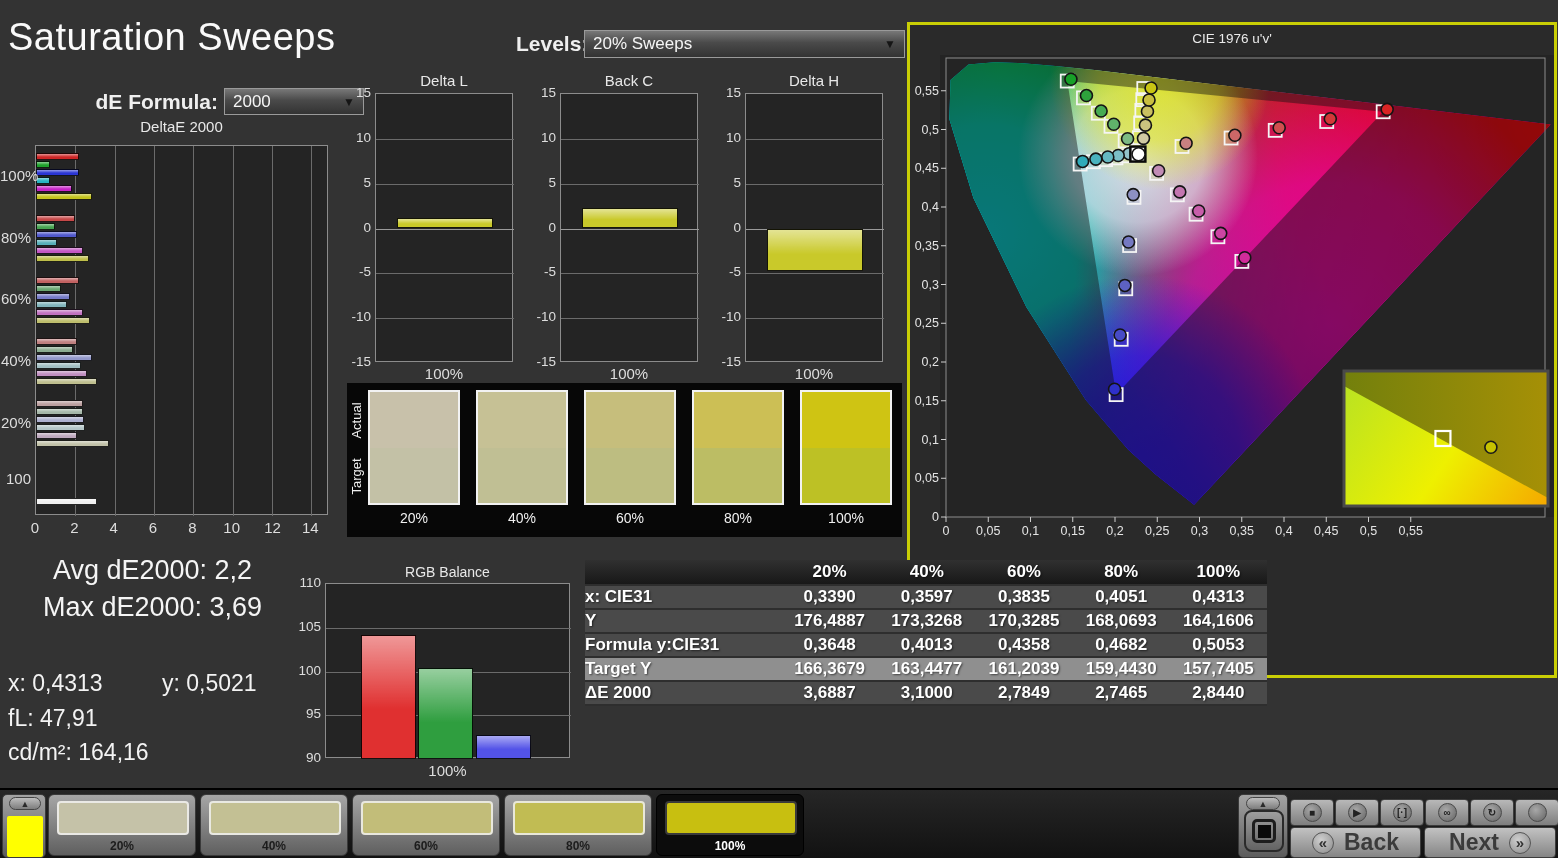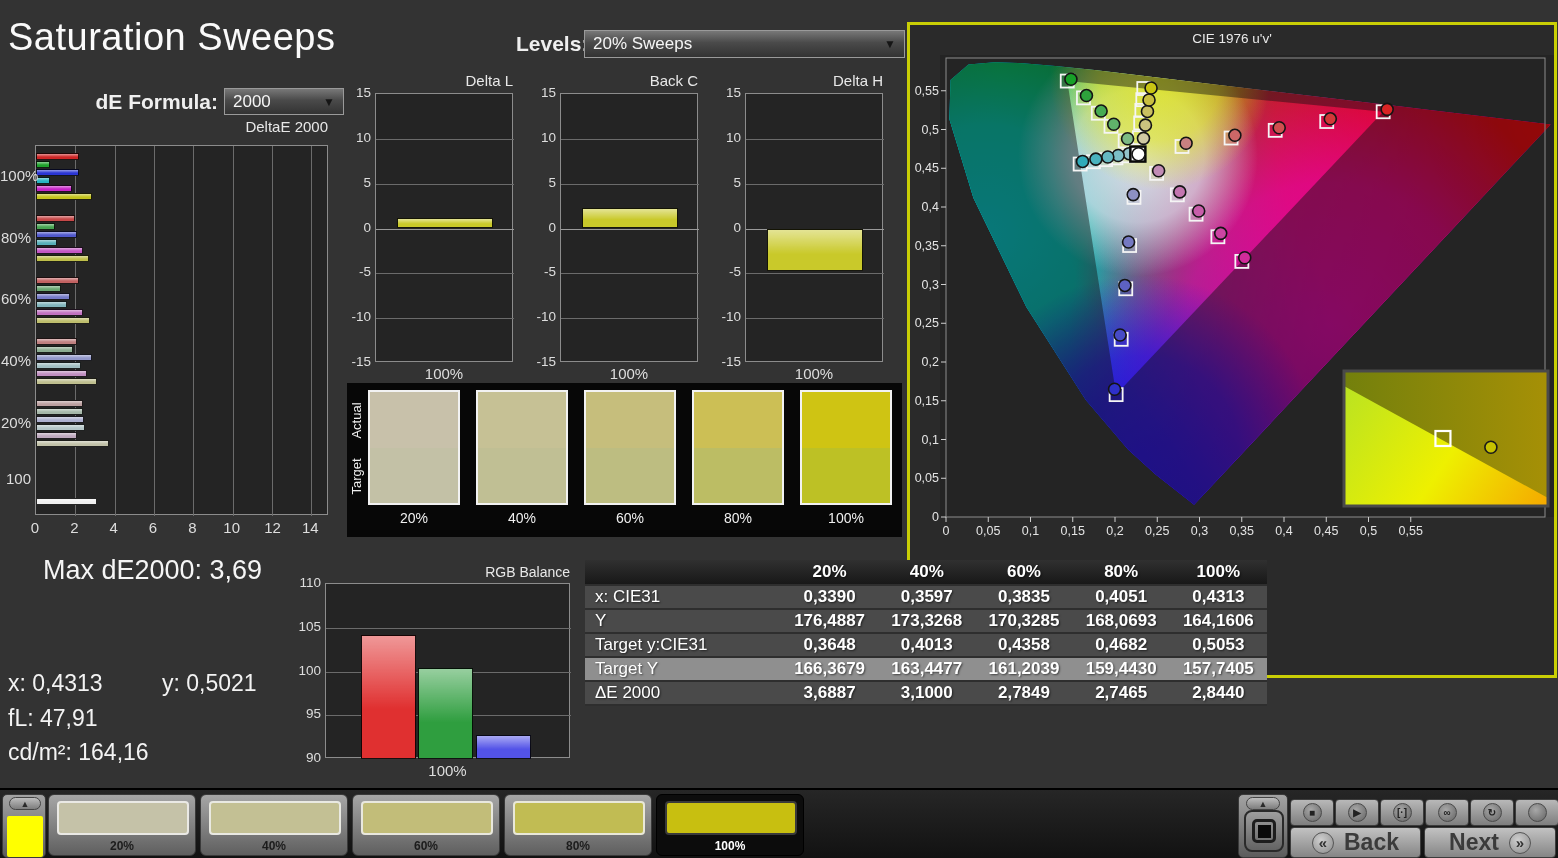--- a/index.html
+++ b/index.html
@@ -10,21 +10,21 @@
 
   #main-title { left:8px; top:16px; font-size:38px; font-weight:400; color:#fafafa; letter-spacing:.5px; }
 
   .ctl-label { font-size:21px; color:#efefef;font-weight:bold; }
   .dropdown { background:linear-gradient(to bottom,#787878 0%,#4a4a4a 45%,#333333 100%);
     border:1px solid #9a9a9a; display:flex; align-items:center; justify-content:space-between;
     padding:0 8px; color:#f5f5f5; font-size:17px; cursor:pointer; }
   .chev { color:#151515; font-size:12px; }
 
   .plot { position:absolute; background:#242424; border:1px solid #8c8c8c; }
-  .ch-title { position:absolute; text-align:right; font-size:15px; color:#e8e8e8; }
+  .ch-title { position:absolute; text-align:center; font-size:15px; color:#e8e8e8; }
   .tick-lbl { position:absolute; font-size:13.5px; color:#dedede; }
   .grid-v { position:absolute; top:0; width:1px; background:#6b6b6b; }
   .grid-h { position:absolute; left:0; height:1px; background:#6b6b6b; }
   .hbar { position:absolute; border:1px solid rgba(0,0,0,.85); }
   .vbar { position:absolute; border:1px solid rgba(0,0,0,.9); }
 
   #swatch-strip { left:347px; top:383px; width:555px; height:154px; background:#070707; }
   .rot-lbl { position:absolute; left:0; width:18px; text-align:center; font-size:13px; color:#f0f0f0;
     display:flex; align-items:center; justify-content:center; }
   .rot-lbl span { transform:rotate(-90deg); white-space:nowrap; }
@@ -36,21 +36,21 @@
     border:3px solid #c9ce05; }
 
   #summary { left:0; top:552px; width:305px; text-align:center; font-size:27px; line-height:37px; color:#f5f5f5; }
   #current-reading-title { left:8px; top:636px; font-size:27px; color:#f5f5f5; }
   .cr-line { position:absolute; font-size:23px; color:#f3f3f3; }
 
   #data-table { left:585px; top:560px; width:682px; background:#2e2e2e; }
   .t-row { display:flex; margin-bottom:2px; }
   .t-cell { height:22px; line-height:22px; font-size:17px; font-weight:600; color:#ffffff;
     text-shadow:1px 1px 2px rgba(0,0,0,.55); text-align:center; }
-  .t-cell.lbl { width:196px; text-align:left; padding-left:10px; font-weight:400; }
+  .t-cell.lbl { width:196px; text-align:left; padding-left:0; font-weight:700; }
   .t-cell.val { width:97.2px; }
   .t-head { height:24px; line-height:24px; background:linear-gradient(#303030,#181818); font-weight:700; }
   .row-dark { background:#4a4a4a; }
   .row-light { background:#8f8f8f; }
 
   #bottom-bar { left:0; top:788px; width:1558px; height:70px;
     background:linear-gradient(#262626,#121212); border-top:2px solid #000; }
   .gray-panel { position:absolute; border-radius:5px;
     background:linear-gradient(#a3a3a3,#5c5c5c); border:1px solid #3a3a3a; }
   .tile { position:absolute; top:4px; width:148px; height:62px; border-radius:6px;
@@ -86,21 +86,21 @@
   #big-square-btn .inner .fill { width:13px; height:13px; background:#0a0a0a; }
 </style>
 </head>
 <body>
 
 <div id="page">
 
   <div id="main-title" class="abs">Saturation Sweeps</div>
 
   <div class="abs ctl-label" style="left:80px;top:90px;width:138px;text-align:right;">dE Formula:</div>
-  <div class="abs dropdown" style="left:224px;top:88px;width:120px;height:27px;">
+  <div class="abs dropdown" style="left:224px;top:88px;width:140px;height:27px;">
     <span>2000</span>
     <span class="chev">▼</span>
   </div>
 
   <div class="abs ctl-label" style="left:516px;top:32px;">Levels:</div>
   <div class="abs dropdown" style="left:584px;top:30px;width:321px;height:28px;">
     <span>20% Sweeps</span>
     <span class="chev">▼</span>
   </div>
 
@@ -433,20 +433,21 @@
         <g>
           <rect x="434" y="346" width="204" height="135" fill="url(#insBase)"></rect>
           <polygon points="434,361 638,473 638,481 434,481" fill="url(#insBright)"></polygon>
           <rect x="434" y="346" width="204" height="135" fill="none" stroke="#4a4a4a" stroke-width="3"></rect>
           <rect x="525.44" y="406" width="15" height="15" fill="none" stroke="#ffffff" stroke-width="2.2"></rect>
           <circle cx="580.88" cy="422.275" r="6" fill="#c6c200" stroke="#1a1a1a" stroke-width="1.6"></circle>
         </g>
       </svg></div>
 
   <div class="abs" id="summary">
+    <div>Avg dE2000: 2,2</div>
     <div>Max dE2000: 3,69</div>
   </div>
 
   <div class="abs cr-line" style="left:8px;top:670px;">x: 0,4313</div>
   <div class="abs cr-line" style="left:162px;top:670px;">y: 0,5021</div>
   <div class="abs cr-line" style="left:8px;top:705px;">fL: 47,91</div>
   <div class="abs cr-line" style="left:8px;top:739px;">cd/m²: 164,16</div>
 
   <div class="abs" id="rgb-chart" style="left:295px;top:560px;width:290px;height:222px;">
       <div class="ch-title" style="left: 30px; top: 4px; width: 245px; font-size: 14px;">RGB Balance</div>
@@ -485,21 +486,21 @@
       </div>
       <div class="t-row row-dark">
         <div class="t-cell lbl">Y</div>
         <div class="t-cell val">176,4887</div>
         <div class="t-cell val">173,3268</div>
         <div class="t-cell val">170,3285</div>
         <div class="t-cell val">168,0693</div>
         <div class="t-cell val">164,1606</div>
       </div>
       <div class="t-row row-dark">
-        <div class="t-cell lbl">Target y:CIE31</div>
+        <div class="t-cell lbl">Formula y:CIE31</div>
         <div class="t-cell val">0,3648</div>
         <div class="t-cell val">0,4013</div>
         <div class="t-cell val">0,4358</div>
         <div class="t-cell val">0,4682</div>
         <div class="t-cell val">0,5053</div>
       </div>
       <div class="t-row row-light">
         <div class="t-cell lbl">Target Y</div>
         <div class="t-cell val">166,3679</div>
         <div class="t-cell val">163,4477</div>

